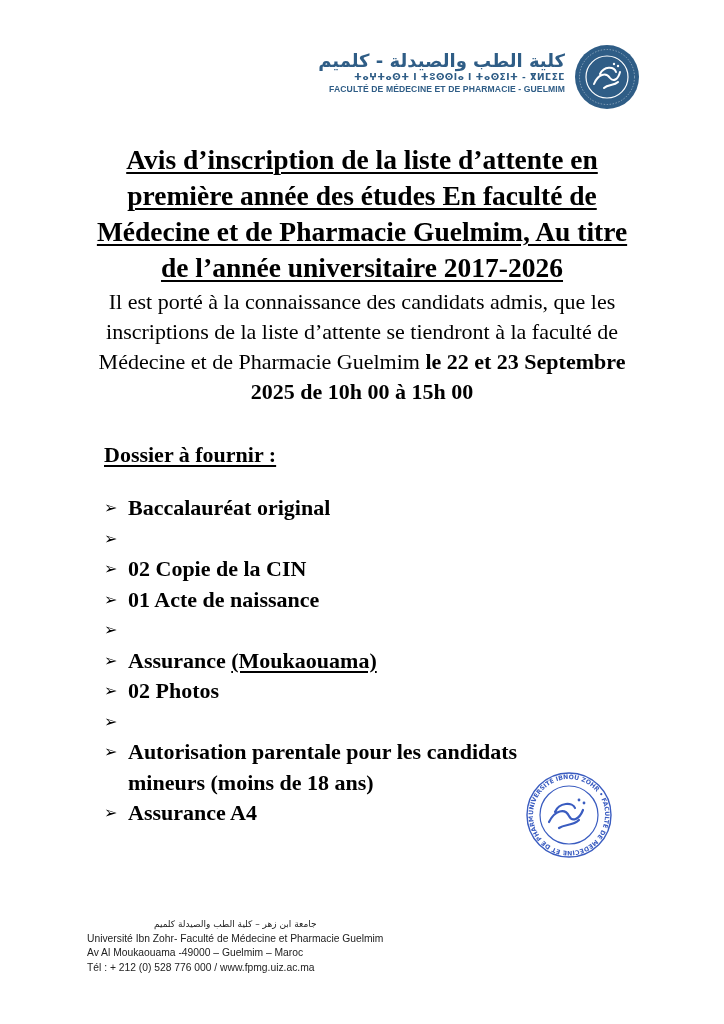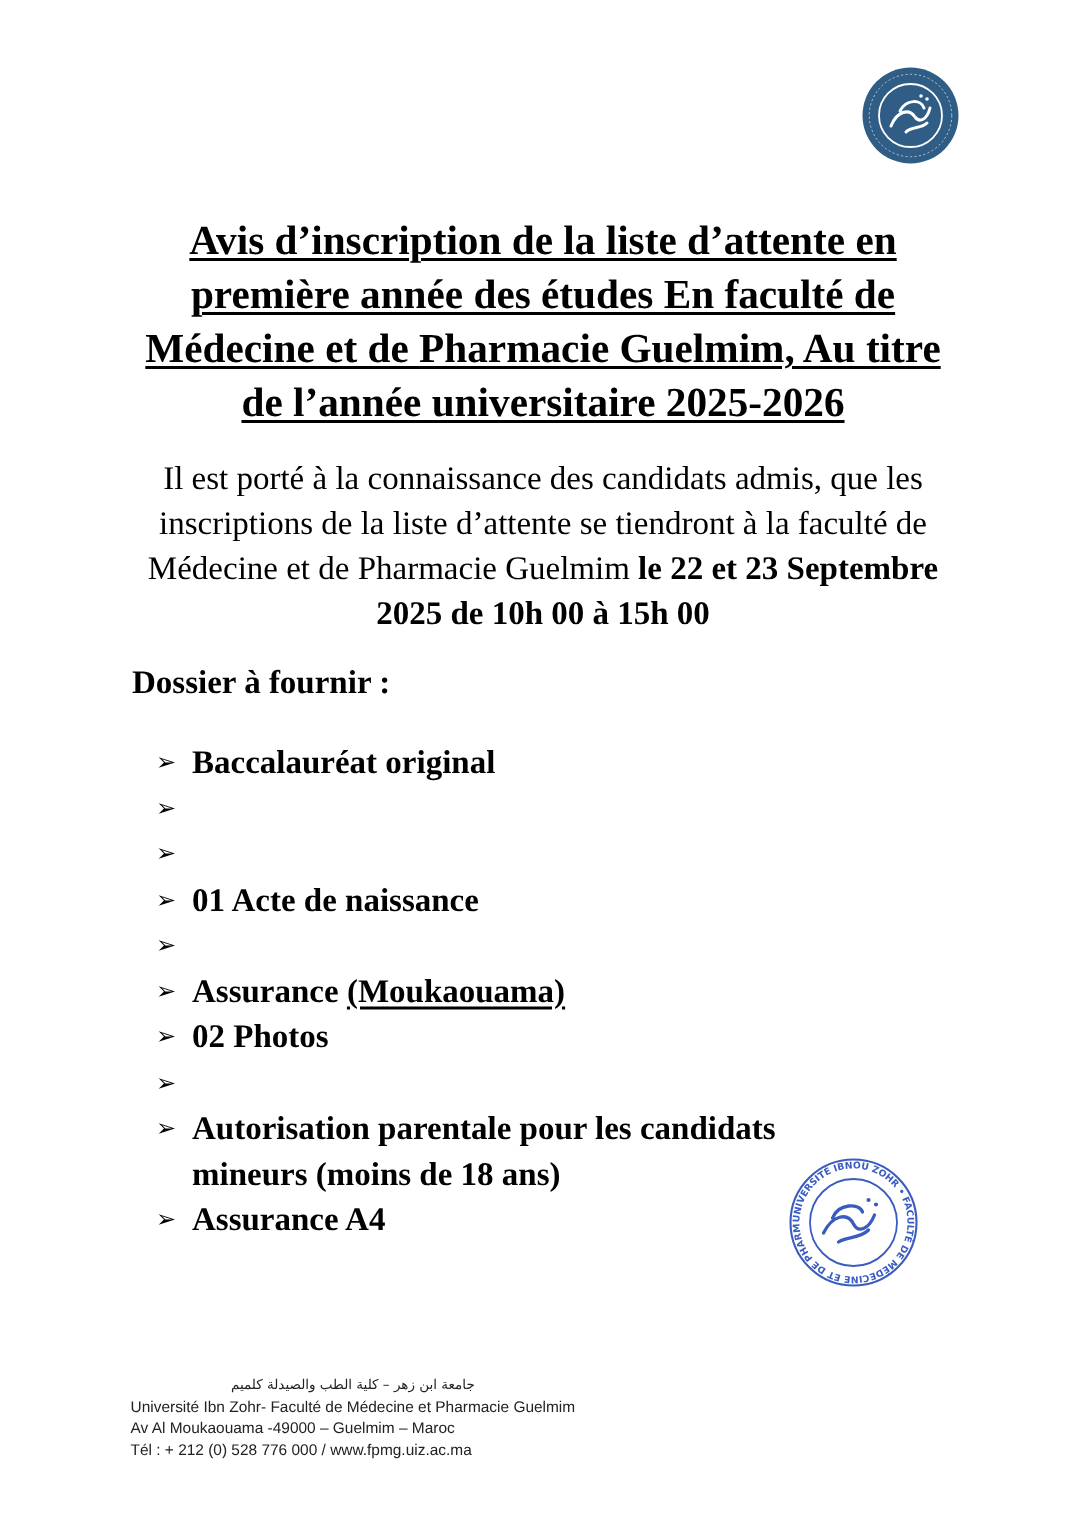--- a/index.html
+++ b/index.html
@@ -6,67 +6,73 @@
   body { width: 724px; height: 1024px; position: relative; overflow: hidden; font-family: "Liberation Serif", serif; color: #000; }
 
   .header { position: absolute; left: 0; top: 0; width: 724px; height: 120px; }
   .hdr-text { position: absolute; left: 310px; top: 50px; width: 255px; text-align: right; color: #2f5d86; }
   .hdr-ar { font-family: "DejaVu Sans", sans-serif; font-size: 18px; font-weight: bold; line-height: 22px; direction: rtl; text-align: right; }
   .hdr-tf { font-family: "DejaVu Sans", sans-serif; font-size: 9px; font-weight: bold; line-height: 11px; letter-spacing: 0.5px; white-space: nowrap; }
   .hdr-fr { font-family: "Liberation Sans", sans-serif; font-size: 8.6px; font-weight: bold; line-height: 12px; white-space: nowrap; letter-spacing: 0.1px; }
   .hdr-logo { position: absolute; left: 574px; top: 44px; width: 66px; height: 66px; }
 
   .title { position: absolute; left: 80px; top: 142px; width: 564px; text-align: center; font-weight: bold; font-size: 27.5px; line-height: 36px; text-decoration: underline; text-decoration-thickness: 2px; text-underline-offset: 3px; }
-  .intro { position: absolute; left: 80px; top: 304px; width: 564px; text-align: center; font-size: 22px; line-height: 30px; }
+  .intro { position: absolute; left: 80px; top: 287px; width: 564px; text-align: center; font-size: 22px; line-height: 30px; }
   .intro b { font-weight: bold; }
 
-  .dossier-title { position: absolute; left: 88px; top: 442px; font-weight: bold; font-size: 22px; text-underline-offset: 3px; }
+  .dossier-title { position: absolute; left: 104px; top: 442px; font-weight: bold; font-size: 22px; text-decoration: underline; text-underline-offset: 3px; }
 
   .req-list { position: absolute; left: 104px; top: 493px; width: 480px; margin: 0; padding: 0; list-style: none; }
   .req-item { display: flex; align-items: flex-start; font-weight: bold; font-size: 22px; line-height: 30.5px; }
   .req-item .arrow { width: 24px; flex: 0 0 24px; font-family: "DejaVu Sans", sans-serif; font-size: 16px; line-height: 30.5px; font-weight: normal; }
   .req-item .txt u { text-underline-offset: 3px; }
 
   .stamp { position: absolute; left: 509px; top: 770px; width: 120px; height: 90px; }
 
   .footer { position: absolute; left: 87px; top: 917px; font-family: "Liberation Sans", sans-serif; font-size: 10.3px; line-height: 14.5px; color: #222; }
   .footer .ar { font-family: "DejaVu Sans", sans-serif; font-size: 9px; direction: rtl; text-align: center; unicode-bidi: plaintext; }
 </style>
 </head>
 <body>
 
 <div class="header">
+  <div class="hdr-text">
+    <div class="hdr-ar">كلية الطب والصيدلة - كلميم</div>
+    <div class="hdr-tf">ⵜⴰⵖⵜⴰⵙⵜ ⵏ ⵜⵓⵙⵙⵏⴰ ⵏ ⵜⴰⵙⵉⵏⵜ - ⴳⵍⵎⵉⵎ</div>
+    <div class="hdr-fr">FACULTÉ DE MÉDECINE ET DE PHARMACIE - GUELMIM</div>
+  </div>
   <svg class="hdr-logo" viewBox="0 0 66 66">
     <circle cx="33" cy="33" r="32" fill="#2f5d86"></circle>
     <circle cx="33" cy="33" r="21" fill="none" stroke="#ffffff" stroke-width="1.2"></circle>
     <circle cx="33" cy="33" r="27.5" fill="none" stroke="#ffffff" stroke-width="0.4" stroke-dasharray="1.5 1.5"></circle>
     <path d="M20 40 C24 30, 32 28, 36 34 C39 38, 44 36, 46 28 M26 30 C30 22, 40 22, 42 28 M30 44 C34 40, 40 42, 44 38" fill="none" stroke="#ffffff" stroke-width="2" stroke-linecap="round"></path>
     <circle cx="40" cy="20" r="1.2" fill="#fff"></circle>
     <circle cx="44" cy="22" r="1.2" fill="#fff"></circle>
   </svg>
 </div>
 
-<div class="title">Avis d’inscription de la liste d’attente en première année des études En faculté de Médecine et de Pharmacie Guelmim, Au titre de l’année universitaire 2025-2026</div>
+<div class="title">Avis d’inscription de la liste d’attente en première année des études En faculté de Médecine et de Pharmacie Guelmim, Au titre de l’année universitaire 2017-2026</div>
 
 <div class="intro">
   <span>Il est porté à la connaissance des candidats admis, que les inscriptions de la liste d’attente se tiendront à la faculté de Médecine et de Pharmacie Guelmim </span><b>le 22 et 23 Septembre 2025 de 10h 00 à 15h 00</b>
 </div>
 
 <div class="dossier-title">Dossier à fournir :</div>
 
 <ul class="req-list">
   <li class="req-item">
       <span class="arrow">➢</span>
       <span class="txt">Baccalauréat original</span>
     </li>
   <li class="req-item">
       <span class="arrow">➢</span>
     </li>
   <li class="req-item">
       <span class="arrow">➢</span>
+      <span class="txt">02 Copie de la CIN</span>
     </li>
   <li class="req-item">
       <span class="arrow">➢</span>
       <span class="txt">01 Acte de naissance</span>
     </li>
   <li class="req-item">
       <span class="arrow">➢</span>
     </li>
   <li class="req-item">
       <span class="arrow">➢</span>

